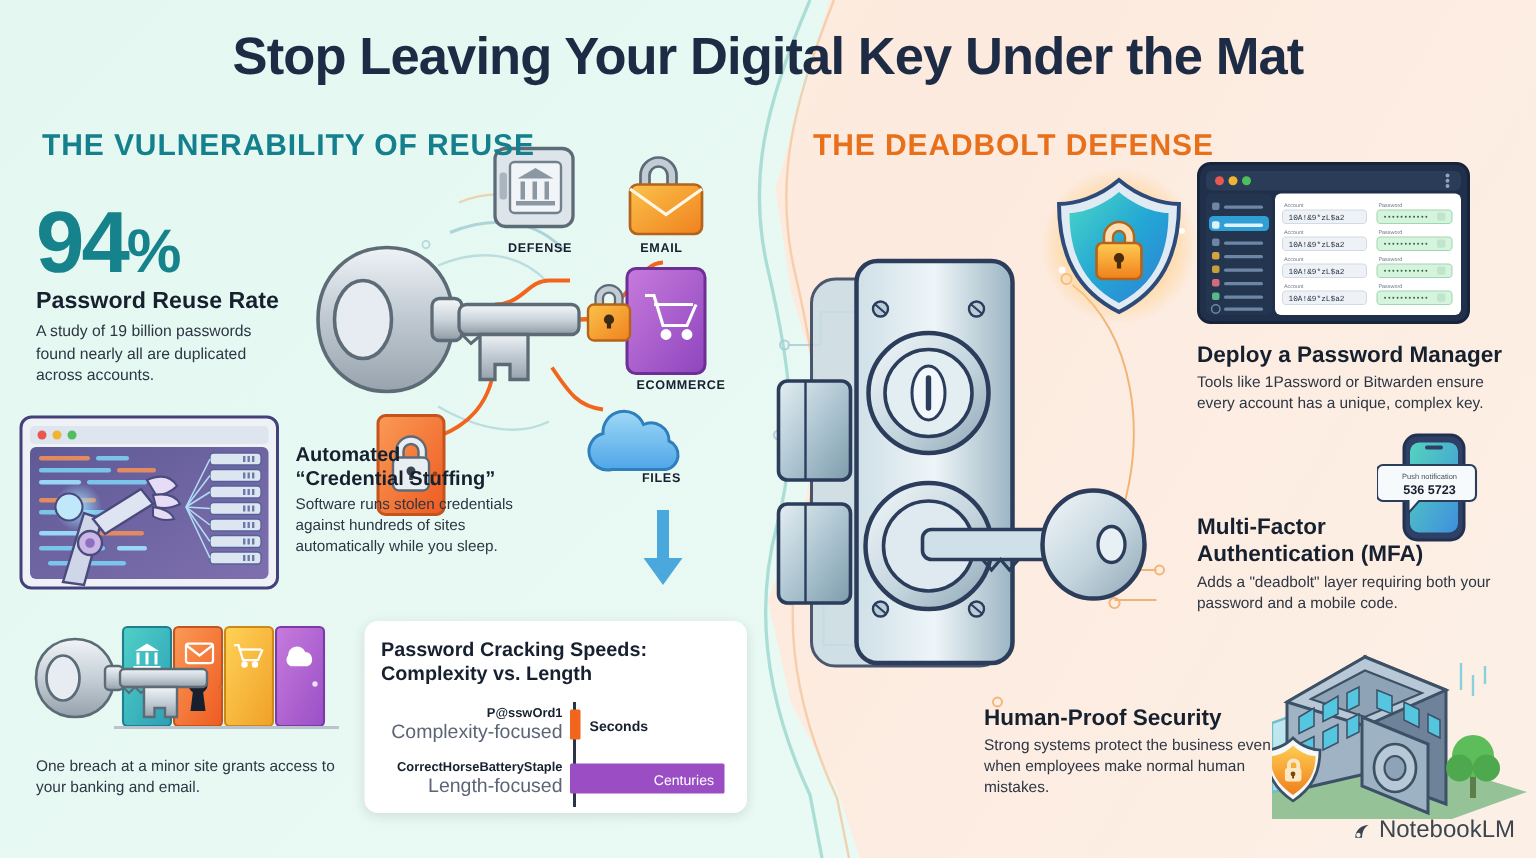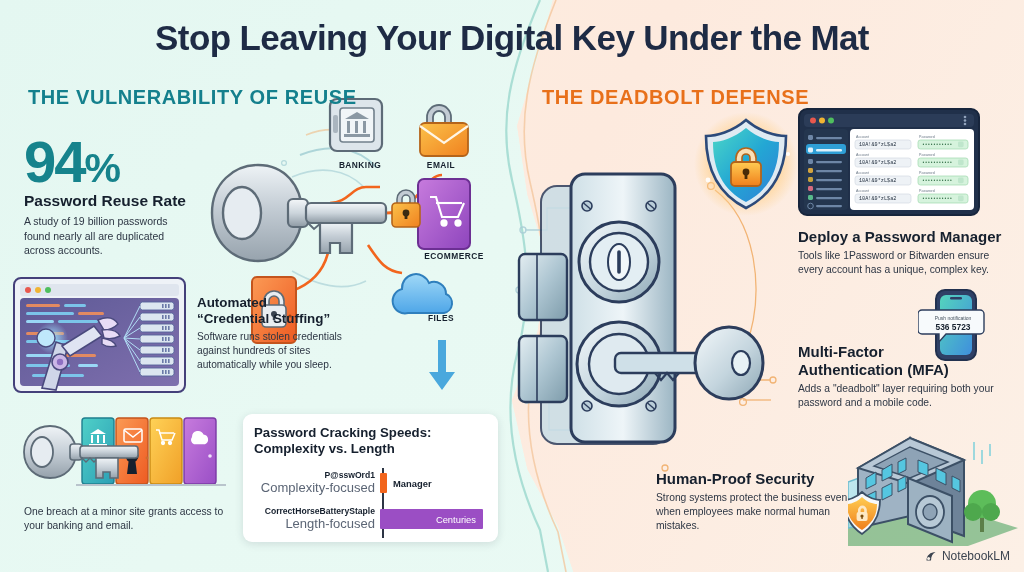--- a/index.html
+++ b/index.html
@@ -88,21 +88,21 @@
 
   
   .r-block { position: absolute; z-index: 22; }
   .r-block .h { font-size: 15px; font-weight: bold; color: #16202e; line-height: 1.2; }
   .r-block .p { font-size: 10.3px; color: #2d3644; line-height: 1.36; margin-top: 3px; }
 
   
   .brand {
     position: absolute; right: 14px; bottom: 9px;
     display: flex; align-items: center; gap: 4px; z-index: 40;
-    font-size: 12px; color: #3c4450;
+    font-size: 16px; color: #3c4450;
   }
   .brand svg { display: block; }
 
   
   .tile-label {
     position: absolute; font-size: 8.4px; font-weight: bold;
     color: #16202e; letter-spacing: .45px; z-index: 20; text-align: center;
   }
 </style>
 </head>
@@ -224,21 +224,21 @@
     <g>
       <rect x="72" y="182" width="44" height="66" rx="5" fill="url(#orangeDoor)" stroke="#c4541d" stroke-width="2"></rect>
       <path d="M84 206 a10 10 0 0 1 20 0 v7 h-5 v-7 a5 5 0 0 0 -10 0 v7 h-5 Z" fill="#e9eef2" stroke="#5d6b77" stroke-width="1.6"></path>
       <rect x="82" y="210" width="24" height="22" rx="4" fill="#e9eef2" stroke="#5d6b77" stroke-width="1.6"></rect>
       <circle cx="94" cy="219" r="3" fill="#3a4350"></circle>
       <rect x="92.8" y="219" width="2.4" height="6" fill="#3a4350"></rect>
       <circle cx="110" cy="221" r="1.6" fill="#9c3f11"></circle>
     </g>
   </svg>
 
-  <div class="tile-label" style="left:330px; top:160px; width:60px;">BANKING</div>
+  <div class="tile-label" style="left:330px; top:160px; width:60px;">DEFENSE</div>
   <div class="tile-label" style="left:412px; top:160px; width:58px;">EMAIL</div>
   <div class="tile-label" style="left:412px; top:251px; width:84px;">ECOMMERCE</div>
   <div class="tile-label" style="left:414px; top:313px; width:54px;">FILES</div>
 
   <svg class="ill" style="left:424px; top:340px; width:36px; height:52px;" viewBox="0 0 36 52">
     <path d="M14 0 h8 v32 h9 L18 50 L5 32 h9 Z" fill="#4aa8dd"></path>
   </svg>
 
   <svg class="ill" style="left:12px; top:276px; width:175px; height:118px;" viewBox="0 0 175 118">
     <defs>
@@ -408,21 +408,21 @@
     </div>
     <div class="chart-plot">
       <div class="axis-line"></div>
 
       <div class="crow" style="top:2px;">
         <div class="labels">
           <div class="l1">P@sswOrd1</div>
           <div class="l2">Complexity-focused</div>
         </div>
         <div class="bar orange" style="width:7px;"></div>
-        <div class="bar-out">Manager</div>
+        <div class="bar-out">Seconds</div>
       </div>
 
       <div class="crow" style="top:38px;">
         <div class="labels">
           <div class="l1">CorrectHorseBatteryStaple</div>
           <div class="l2">Length-focused</div>
         </div>
         <div class="bar purple" style="width:103px;">
           <span class="bar-in">Centuries</span>
         </div>

